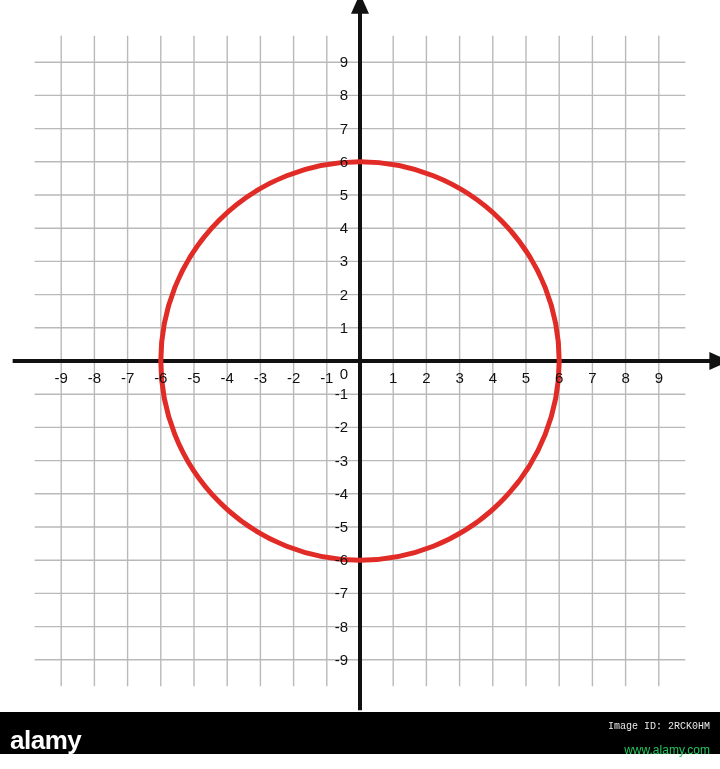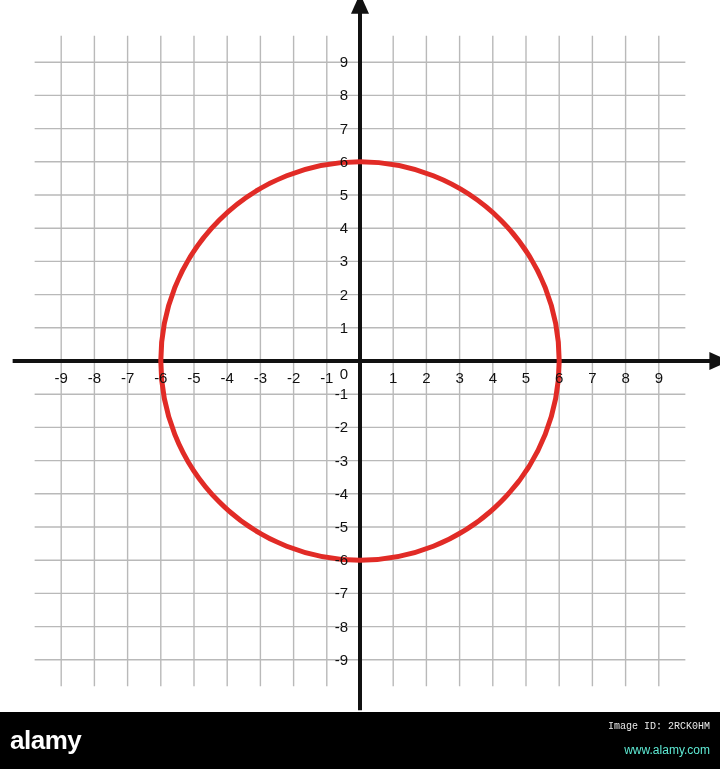--- a/index.html
+++ b/index.html
@@ -31,21 +31,21 @@
   .tick-label {
     font-family: "Liberation Sans", sans-serif;
     font-size: 15px;
     fill: #111111;
   }
   #footer-bar {
     position: absolute;
     left: 0;
     top: 712px;
     width: 720px;
-    height: 57px;
+    height: 42px;
     background: #000000;
     color: #ffffff;
   }
   #brand {
     position: absolute;
     left: 10px;
     top: 13px;
     font-size: 26px;
     font-weight: bold;
     letter-spacing: -0.5px;
@@ -58,21 +58,21 @@
     top: 9px;
     font-size: 10px;
     color: #e8e8e8;
     font-family: Liberation Mono, monospace;
   }
   #site-url {
     position: absolute;
     right: 10px;
     top: 31px;
     font-size: 12px;
-    color: #5eead4;
+    color: #22c55e;
     font-family: "Liberation Sans", sans-serif;
     text-align: center;
   }
 </style>
 </head>
 <body>
 
 <div id="page">
 
   <div id="plot-area">

